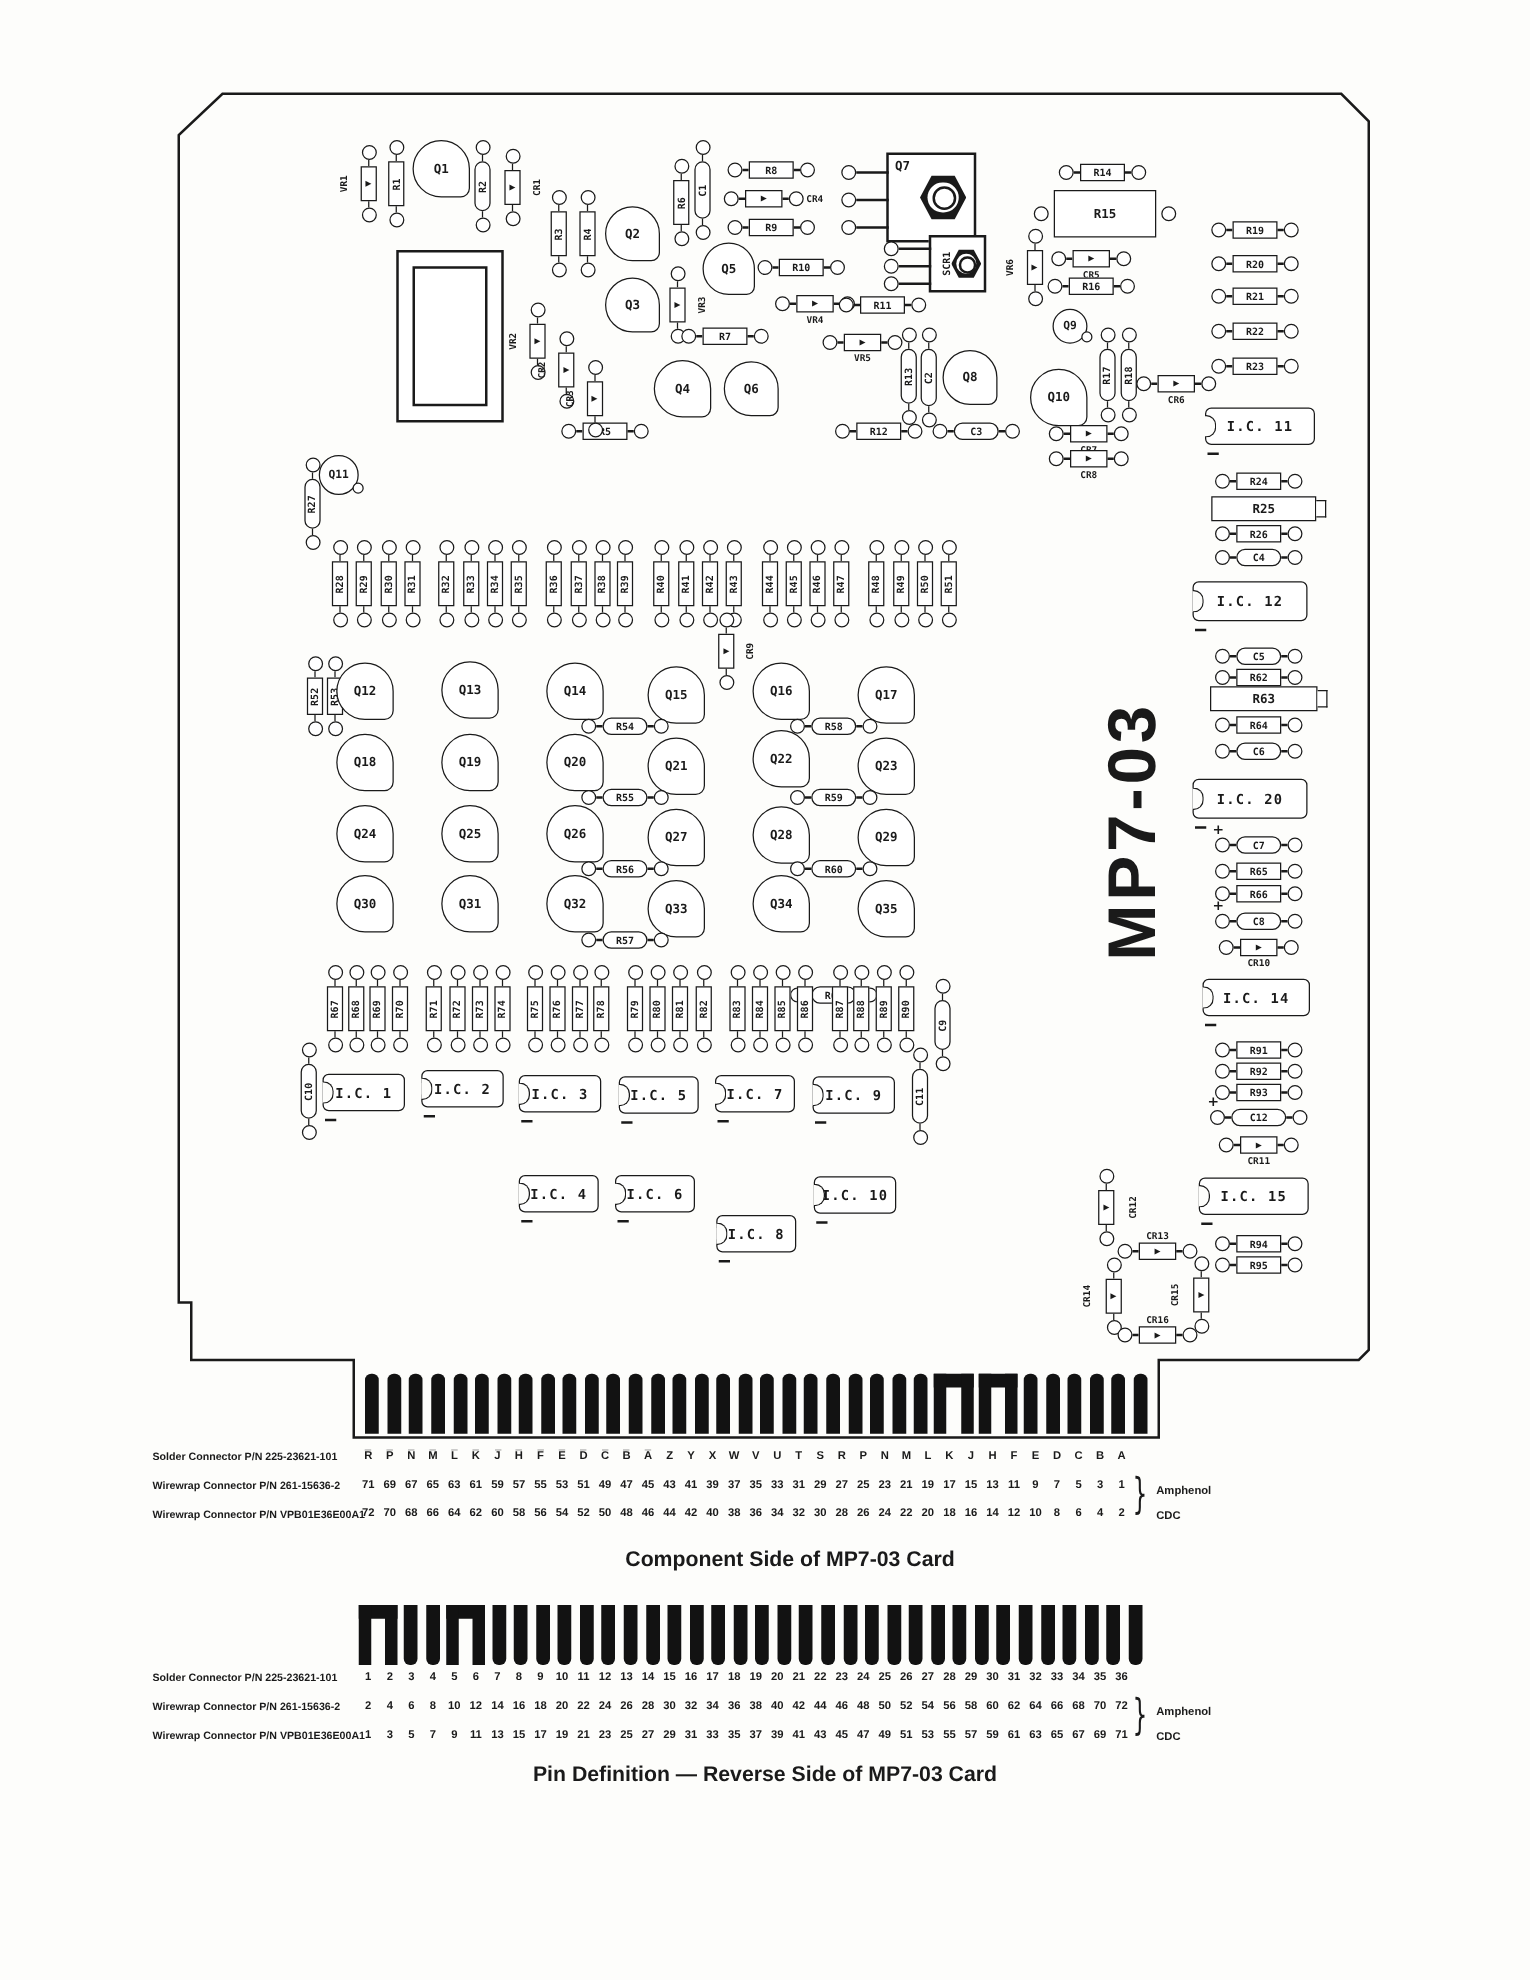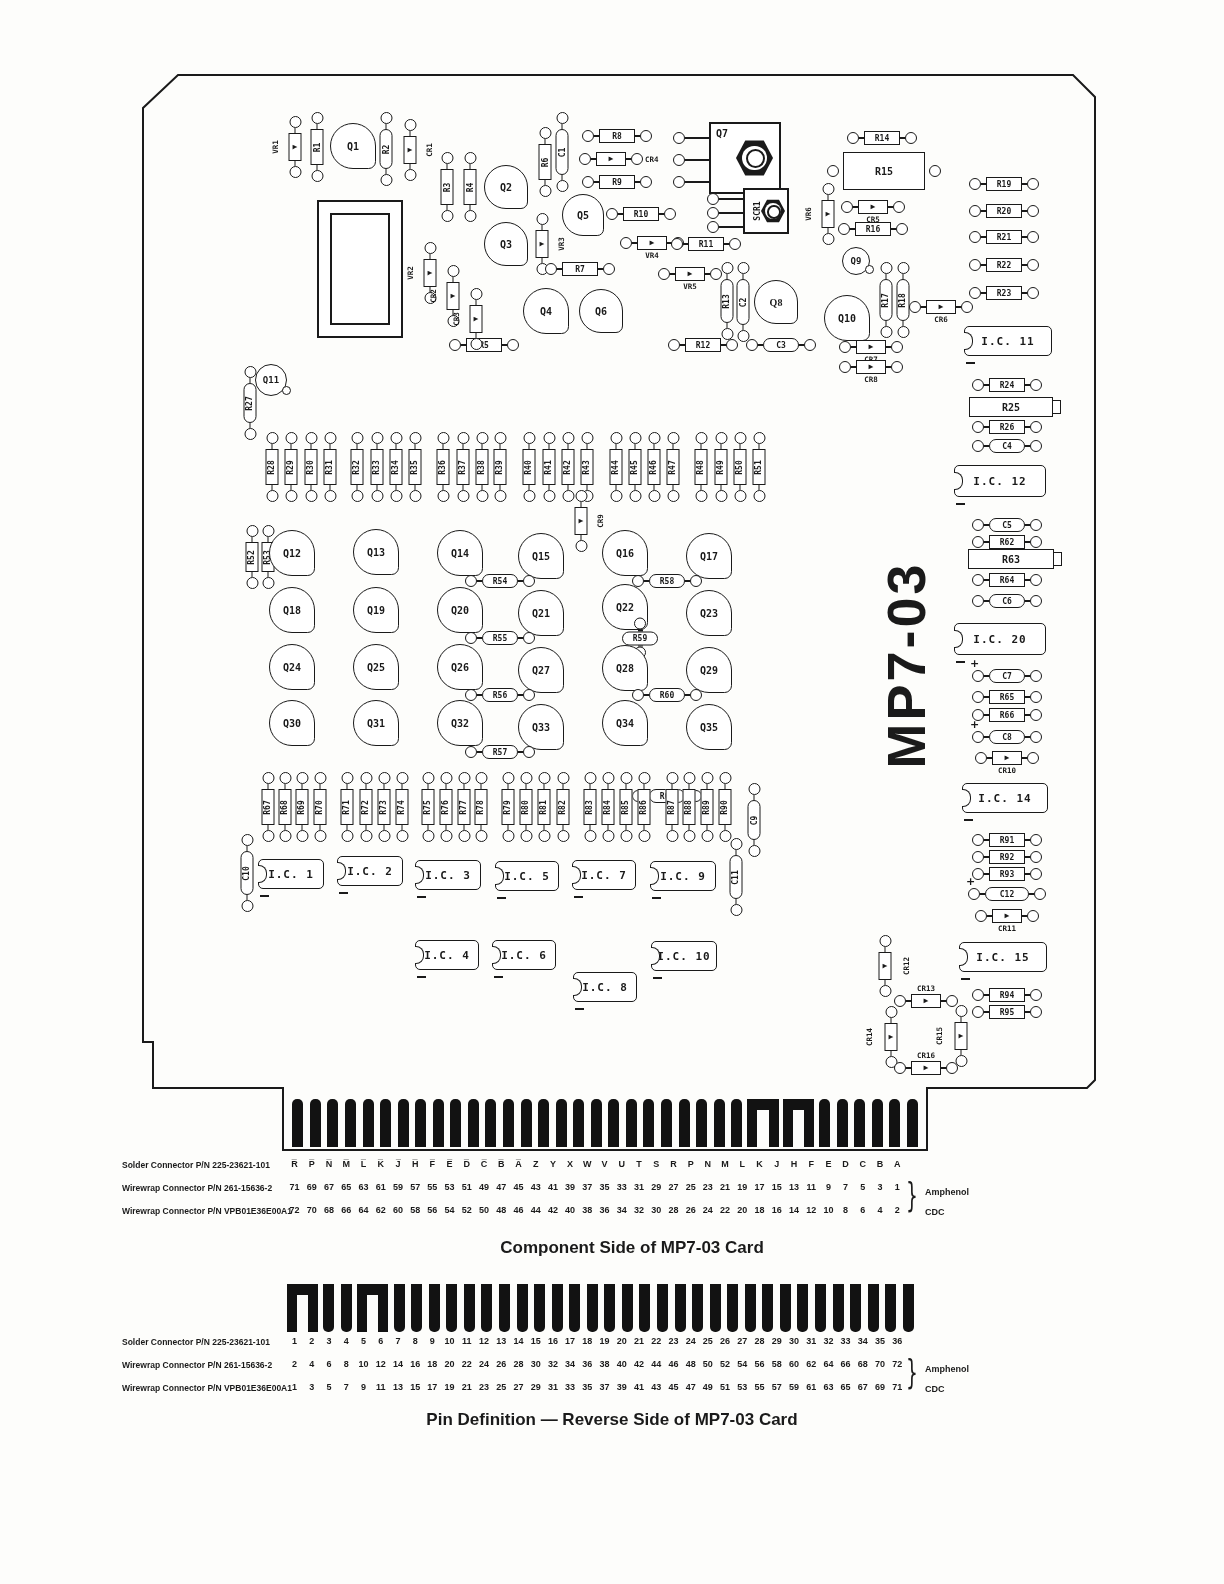--- a/index.html
+++ b/index.html
@@ -99,21 +99,21 @@
       </div>
       <div class="cmp v" style="left: 317px; top: 147px;">
         <span class="pad"></span>
         <span class="lead-v"></span>
         <span class="bd hv" style="height: 36px;">
           <span style="white-space: nowrap; transform: rotate(-90deg);">R1</span>
         </span>
         <span class="lead-v"></span>
         <span class="pad"></span>
       </div>
-      <div class="cmp" style="left: 353px; top: 146px;">
+      <div class="cmp" style="left: 353px; top: 135px;">
         <div class="tr-shape" style="width: 46px; height: 46px;">
           <span>Q1</span>
         </div>
       </div>
       <div class="cmp v" style="left: 386px; top: 149px;">
         <span class="pad"></span>
         <span class="lead-v"></span>
         <span class="bd hv pill" style="height: 40px;">
           <span style="white-space: nowrap; transform: rotate(-90deg);">R2</span>
         </span>
@@ -461,21 +461,21 @@
         <span class="pad"></span>
         <span class="lead-h"></span>
         <span class="bd h" style="width: 30px;">
           <span class="dgl">▶</span>
         </span>
         <span class="lead-h"></span>
         <span class="pad"></span>
         <span class="dlab b">CR8</span>
       </div>
       <div class="cmp" style="left: 776px; top: 302px;">
-        <div class="tr-shape" style="width: 44px; height: 44px; font-family: Liberation Serif, serif;">
+        <div class="tr-shape" style="width: 44px; height: 44px;">
           <span>Q8</span>
         </div>
       </div>
       <div class="cmp v" style="left: 727px; top: 301px;">
         <span class="pad"></span>
         <span class="lead-v"></span>
         <span class="bd hv pill" style="height: 44px;">
           <span style="white-space: nowrap; transform: rotate(-90deg);">R13</span>
         </span>
         <span class="lead-v"></span>
@@ -1150,21 +1150,21 @@
       </div>
       <div class="cmp" style="left: 500px; top: 638px;">
         <span class="pad"></span>
         <span class="lead-h"></span>
         <span class="bd h pill">
           <span>R55</span>
         </span>
         <span class="lead-h"></span>
         <span class="pad"></span>
       </div>
-      <div class="cmp" style="left: 640px; top: 638px; flex-direction: column;">
+      <div class="cmp" style="left: 667px; top: 638px;">
         <span class="pad"></span>
         <span class="lead-h"></span>
         <span class="bd h pill">
           <span>R59</span>
         </span>
         <span class="lead-h"></span>
         <span class="pad"></span>
       </div>
       <div class="cmp" style="left: 292px; top: 667px;">
         <div class="tr-shape" style="width: 46px; height: 46px;">

